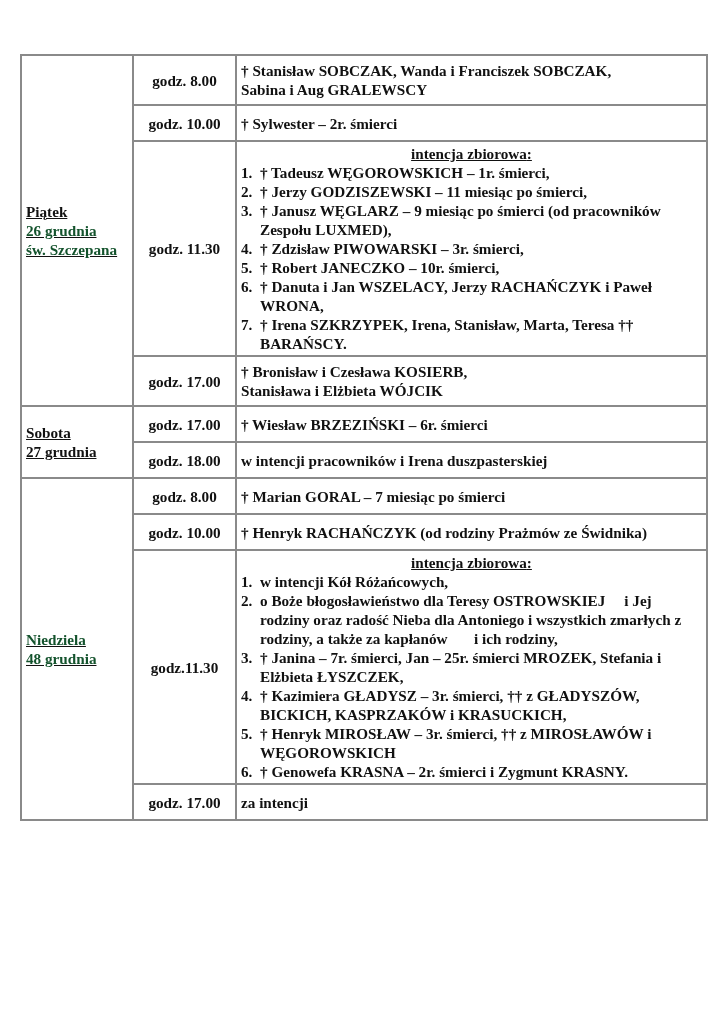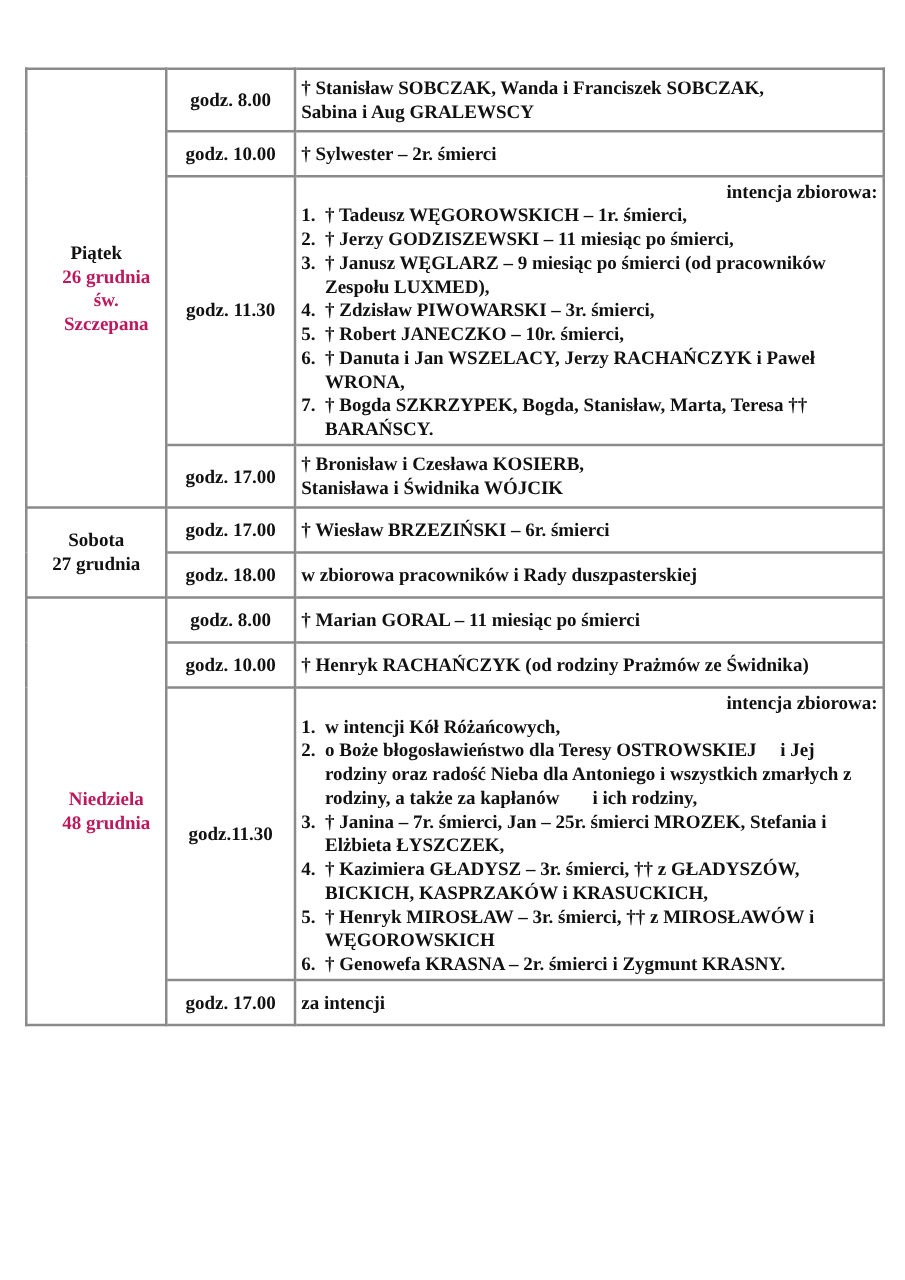--- a/index.html
+++ b/index.html
@@ -4,27 +4,27 @@
 <style>
   html, body { margin: 0; padding: 0; background: #ffffff; }
   body { width: 724px; height: 1024px; position: relative; overflow: hidden;
          font-family: "Liberation Serif", "DejaVu Serif", serif; color: #111; }
   table.sched { position: absolute; left: 20px; top: 54px; width: 688px;
                 border-collapse: collapse; border: 2px solid #8a8a8a; table-layout: fixed; }
   table.sched td { border: 2px solid #8a8a8a; font-weight: bold; font-size: 15.2px;
                    line-height: 19px; vertical-align: middle; padding: 2px 4px; }
   col.c-day { width: 112px; }
   col.c-time { width: 103px; }
-  td.day { text-align: center; }
+  td.day { text-align: left; text-decoration: underline; }
   td.time { text-align: center; white-space: nowrap; }
   td.int { text-align: left; }
   td.int.single { height: 30px; }
   td.int.double { height: 44px; }
-  .red { color: #be185d; margin-left: 16px; }
-  .hdr { text-align: right; }
+  .red { color: #14532d; }
+  .hdr { text-align: center; text-decoration: underline; }
   .hdr-colon { text-decoration: none; }
   ol.lst { margin: 0; padding: 0; list-style: none; text-align: left; }
   ol.lst li { position: relative; padding-left: 19px; }
   ol.lst li .num { position: absolute; left: 0; top: 0; }
   td.list-cell { padding: 2px 4px 3px 6px; }
 </style>
 </head>
 <body>
 
 <table class="sched">
@@ -57,57 +57,57 @@
       <td class="time">godz. 11.30</td>
       <td class="list-cell">
         <div class="hdr"><span>intencja zbiorowa</span><span class="hdr-colon">:</span></div>
         <ol class="lst">
           <li><span class="num">1.</span><span>† Tadeusz WĘGOROWSKICH – 1r. śmierci,</span></li>
           <li><span class="num">2.</span><span>† Jerzy GODZISZEWSKI – 11 miesiąc po śmierci,</span></li>
           <li><span class="num">3.</span><span>† Janusz WĘGLARZ – 9 miesiąc po śmierci (od pracowników Zespołu LUXMED),</span></li>
           <li><span class="num">4.</span><span>† Zdzisław PIWOWARSKI – 3r. śmierci,</span></li>
           <li><span class="num">5.</span><span>† Robert JANECZKO – 10r. śmierci,</span></li>
           <li><span class="num">6.</span><span>† Danuta i Jan WSZELACY, Jerzy RACHAŃCZYK i Paweł WRONA,</span></li>
-          <li><span class="num">7.</span><span>† Bogda SZKRZYPEK, Bogda, Stanisław, Marta, Teresa †† BARAŃSCY.</span></li>
+          <li><span class="num">7.</span><span>† Irena SZKRZYPEK, Irena, Stanisław, Marta, Teresa †† BARAŃSCY.</span></li>
         </ol>
       </td>
     </tr>
     <tr>
       <td class="time">godz. 17.00</td>
       <td class="int double">
         <div>† Bronisław i Czesława KOSIERB,</div>
-        <div>Stanisława i Świdnika WÓJCIK</div>
+        <div>Stanisława i Elżbieta WÓJCIK</div>
       </td>
     </tr>
 
     <tr>
       <td class="day" rowspan="2">
         <div>Sobota</div>
         <div>27 grudnia</div>
       </td>
       <td class="time">godz. 17.00</td>
       <td class="int single">
         <div>† Wiesław BRZEZIŃSKI – 6r. śmierci</div>
       </td>
     </tr>
     <tr>
       <td class="time">godz. 18.00</td>
       <td class="int single">
-        <div>w zbiorowa pracowników i Rady duszpasterskiej</div>
+        <div>w intencji pracowników i Irena duszpasterskiej</div>
       </td>
     </tr>
 
     <tr>
       <td class="day" rowspan="4">
         <div class="red">Niedziela</div>
         <div class="red">48 grudnia</div>
       </td>
       <td class="time">godz. 8.00</td>
       <td class="int single">
-        <div>† Marian GORAL – 11 miesiąc po śmierci</div>
+        <div>† Marian GORAL – 7 miesiąc po śmierci</div>
       </td>
     </tr>
     <tr>
       <td class="time">godz. 10.00</td>
       <td class="int single">
         <div>† Henryk RACHAŃCZYK (od rodziny Prażmów ze Świdnika)</div>
       </td>
     </tr>
     <tr>
       <td class="time">godz.11.30</td>

